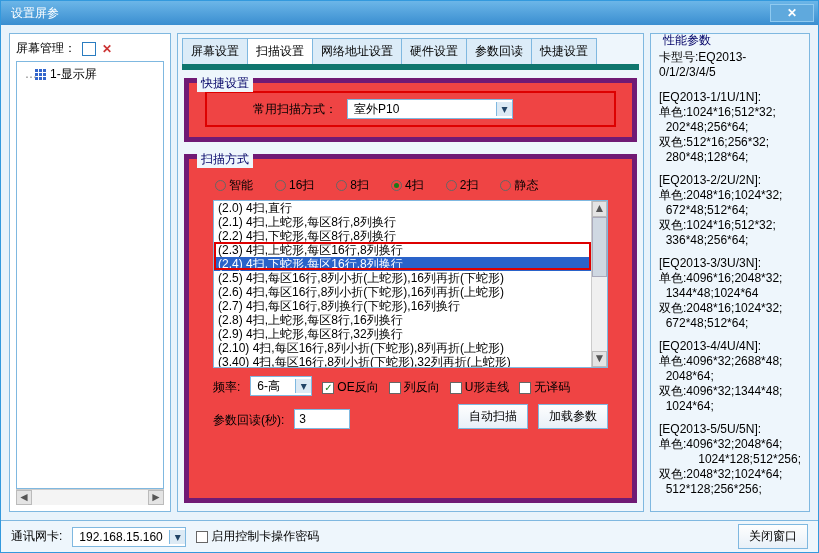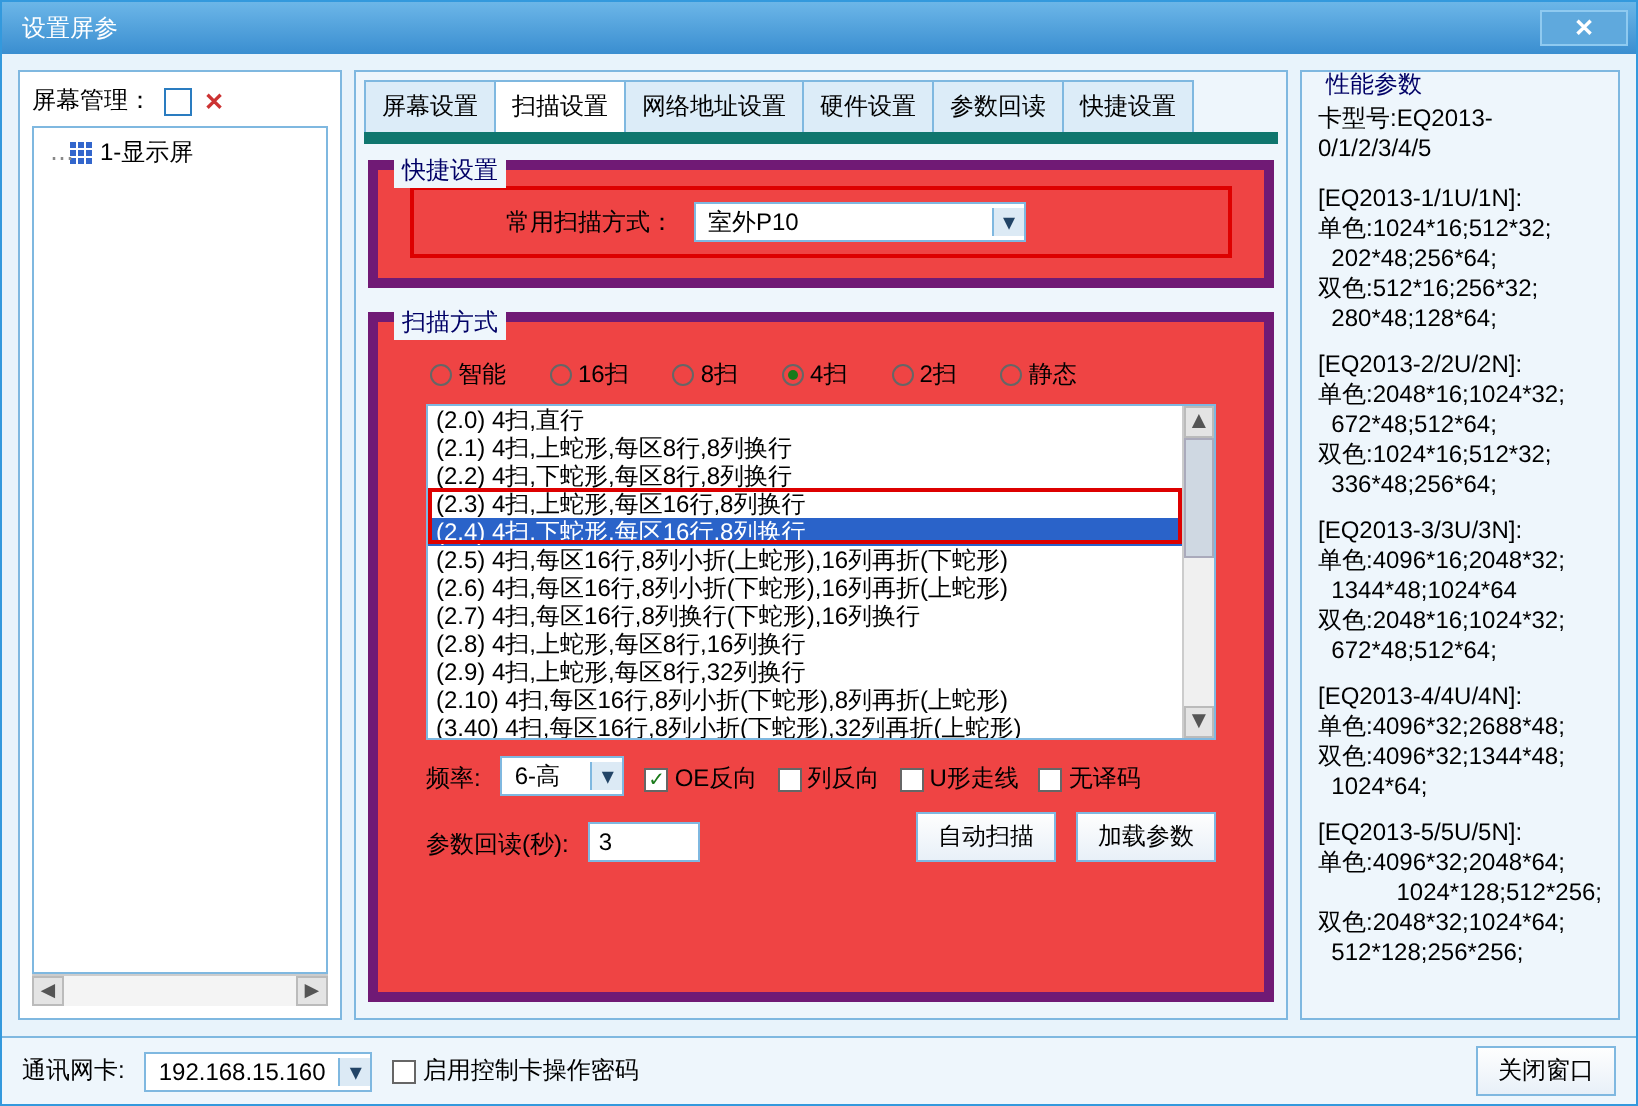--- a/index.html
+++ b/index.html
@@ -228,20 +228,21 @@
             <div class="grp">
               <div>[EQ2013-3/3U/3N]:</div>
               <div style="white-space: pre;">单色:4096*16;2048*32;</div>
               <div style="white-space: pre;">  1344*48;1024*64</div>
               <div style="white-space: pre;">双色:2048*16;1024*32;</div>
               <div style="white-space: pre;">  672*48;512*64;</div>
             </div>
             <div class="grp">
               <div>[EQ2013-4/4U/4N]:</div>
               <div style="white-space: pre;">单色:4096*32;2688*48;</div>
+              <div style="white-space: pre;">  2048*64;</div>
               <div style="white-space: pre;">双色:4096*32;1344*48;</div>
               <div style="white-space: pre;">  1024*64;</div>
             </div>
             <div class="grp">
               <div>[EQ2013-5/5U/5N]:</div>
               <div style="white-space: pre;">单色:4096*32;2048*64;</div>
               <div style="white-space: pre; text-align: right;">  1024*128;512*256;</div>
               <div style="white-space: pre;">双色:2048*32;1024*64;</div>
               <div style="white-space: pre;">  512*128;256*256;</div>
             </div>

